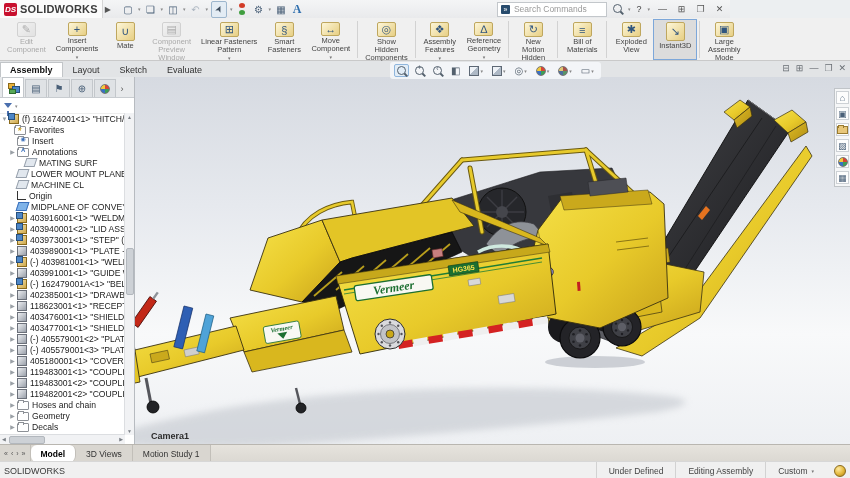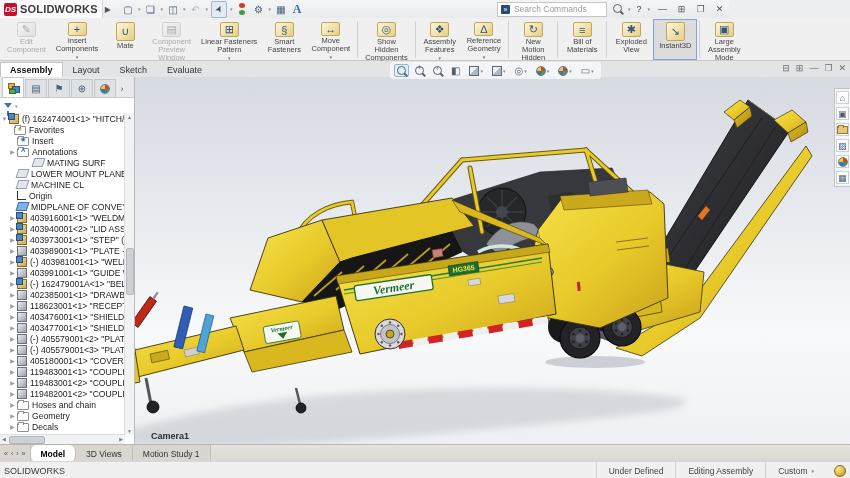--- a/index.html
+++ b/index.html
@@ -381,21 +381,21 @@
       <div class="trow" style="padding-left: 8px;">
         <span class="tarrow"></span>
         <span class="ticon t-folder sensor"></span>
         <span class="tlabel">Insert</span>
       </div>
       <div class="trow" style="padding-left: 8px;">
         <span class="tarrow">▶</span>
         <span class="ticon t-folder anno"></span>
         <span class="tlabel">Annotations</span>
       </div>
-      <div class="trow" style="padding-left: 24px;">
+      <div class="trow" style="padding-left: 16px;">
         <span class="tarrow"></span>
         <span class="ticon t-plane"></span>
         <span class="tlabel">MATING SURF</span>
       </div>
       <div class="trow" style="padding-left: 8px;">
         <span class="tarrow"></span>
         <span class="ticon t-plane"></span>
         <span class="tlabel">LOWER MOUNT PLANE</span>
       </div>
       <div class="trow" style="padding-left: 8px;">

